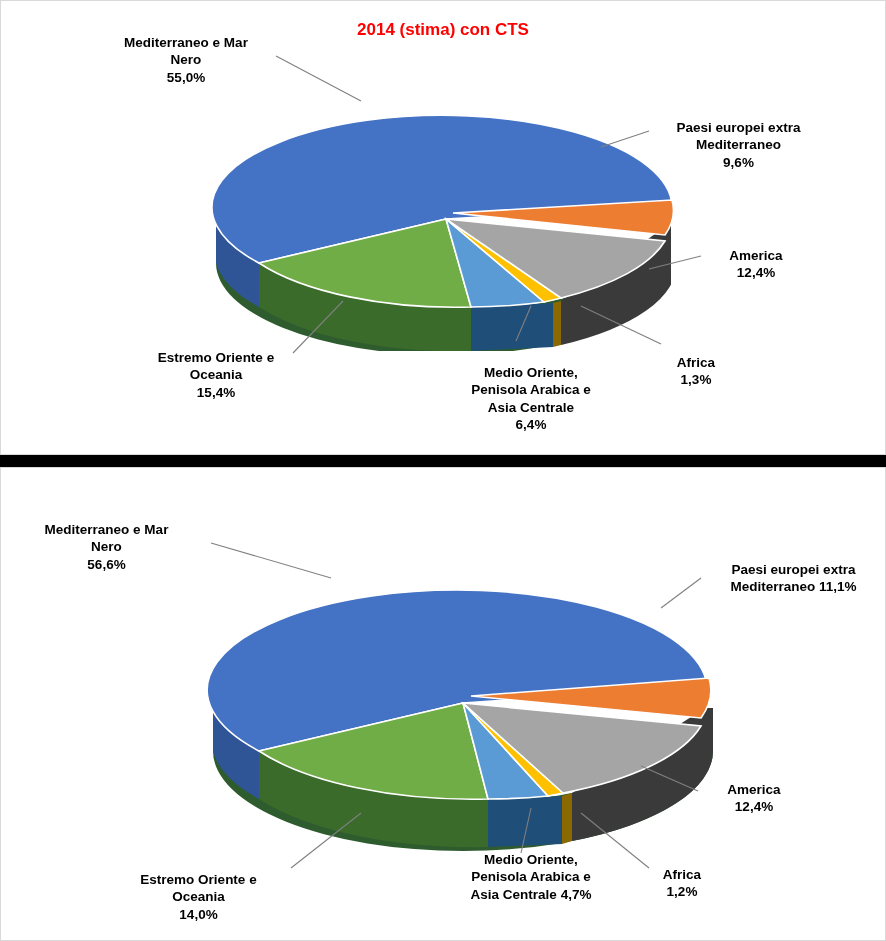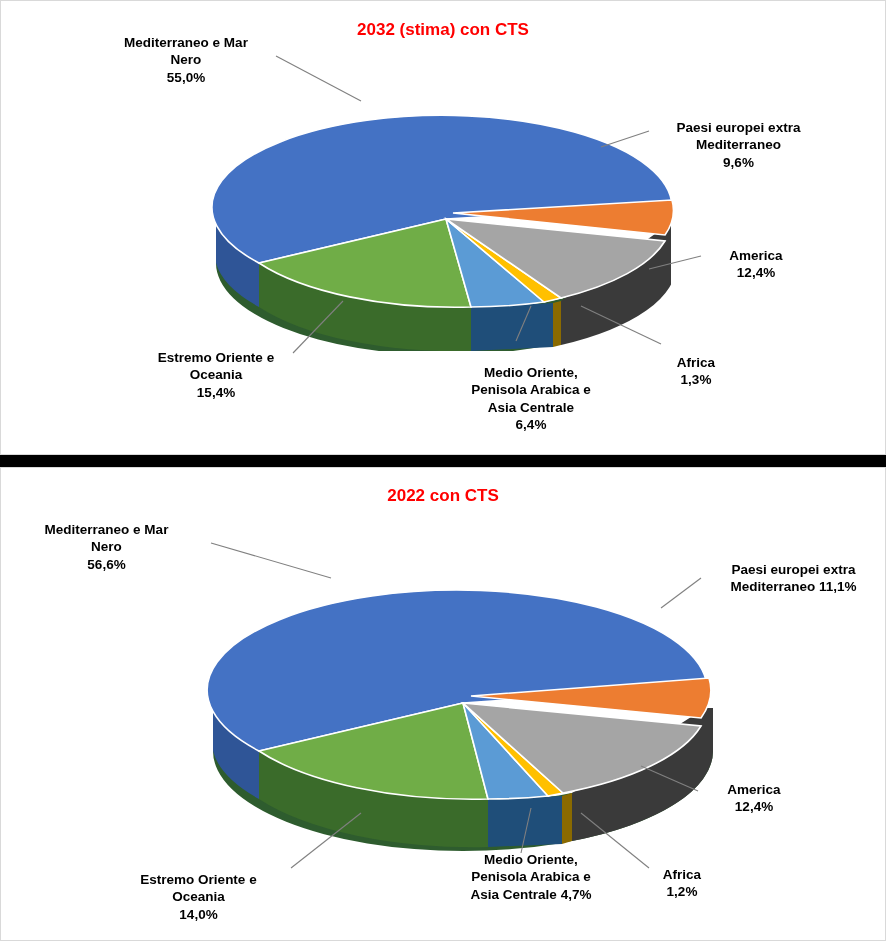--- a/index.html
+++ b/index.html
@@ -11,21 +11,21 @@
   .chart-title{position:absolute;width:100%;text-align:center;color:#ff0000;font-weight:bold;font-size:17px;}
   .lbl{position:absolute;font-size:13.5px;font-weight:bold;color:#000;line-height:1.28;text-align:center;white-space:pre-line;margin-top:8px;}
   svg{position:absolute;left:0;top:0;}
   .leader{stroke:#808080;stroke-width:1.1;fill:none;}
 </style>
 </head>
 <body>
 
 <div class="panel" id="panel-top">
 
-  <div class="chart-title" style="top:19px;">2032 (stima) con CTS</div>
+  <div class="chart-title" style="top:19px;">2014 (stima) con CTS</div>
 
   <svg width="886" height="455">
     <defs>
       <clipPath id="sideClip23">
           <rect x="200" y="220" width="470" height="130"></rect>
         </clipPath>
     </defs>
 
     <g clip-path="url(#sideClip23)">
       <path d="M215,218 A230,92 0 0 0 675,218 L675,262 A230,92 0 0 1 215,262 Z" fill="#2e5c2e"></path>
@@ -77,21 +77,20 @@
 6,4%</div>
   <div class="lbl" style="left:130px;top:340px;width:170px;">Estremo Oriente e
 Oceania
 15,4%</div>
 </div>
 
 <div id="panel-gap"></div>
 
 <div class="panel" id="panel-bottom">
 
-  <div class="chart-title" style="top:18px;">2022 con CTS</div>
 
   <svg width="886" height="474">
     <defs>
       <clipPath id="sideClip22">
           <rect x="160" y="240" width="560" height="160"></rect>
         </clipPath>
     </defs>
 
     <g clip-path="url(#sideClip22)">
       <path d="M212,235 A250,100 0 0 0 712,235 L712,283 A250,100 0 0 1 212,283 Z" fill="#2e5c2e"></path>

